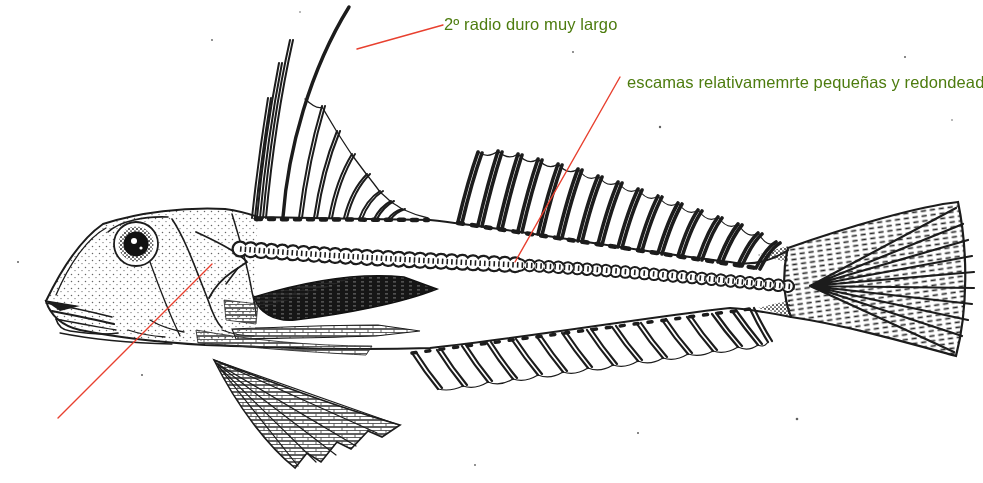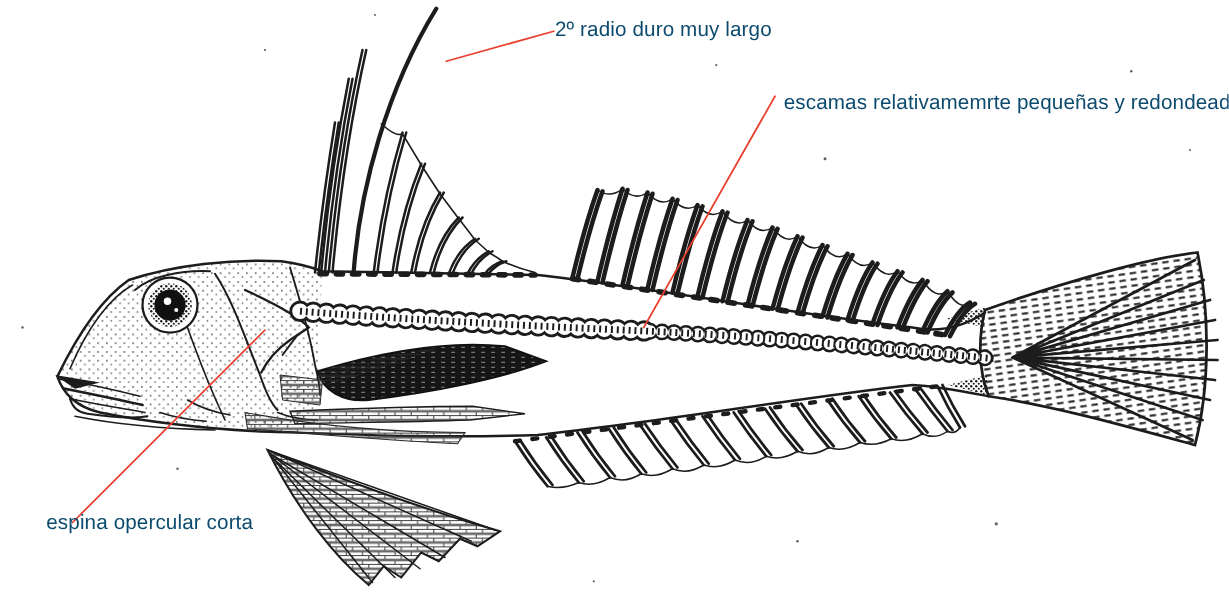--- a/index.html
+++ b/index.html
@@ -1,19 +1,19 @@
 <!DOCTYPE html>
 <html><head>
 <meta charset="utf-8">
 <style>
   html,body{margin:0;padding:0;background:#ffffff;}
   #figure{position:relative;width:983px;height:483px;background:#ffffff;overflow:hidden;
           font-family:"Liberation Sans", sans-serif;}
   #figure svg{position:absolute;left:0;top:0;}
-  .fig-label{position:absolute;font-size:16.5px;line-height:1.1;color:#0c4a6e;white-space:nowrap;
+  .fig-label{position:absolute;font-size:16.5px;line-height:1.1;color:#4d7c0f;white-space:nowrap;
              letter-spacing:0.1px;}
 </style>
 </head>
 <body>
 
 <div id="figure">
 
 <svg width="983" height="483" viewBox="0 0 983 483">
   <defs>
     <pattern id="stip" width="7" height="7" patternUnits="userSpaceOnUse">
@@ -188,15 +188,14 @@
     <line x1="443" y1="25" x2="357" y2="49"></line>
     <line x1="620" y1="77" x2="515" y2="262"></line>
     <line x1="58" y1="418" x2="212" y2="264"></line>
   </g>
 </svg>
 
 <div class="fig-label" style="left:444px;top:15px">2º radio duro muy largo</div>
 
 <div class="fig-label" style="left:627px;top:73px">escamas relativamemrte pequeñas y redondeadas</div>
 
-<div class="fig-label" style="left:37px;top:409px">espina opercular corta</div>
 
 </div>
 
 </body></html>

